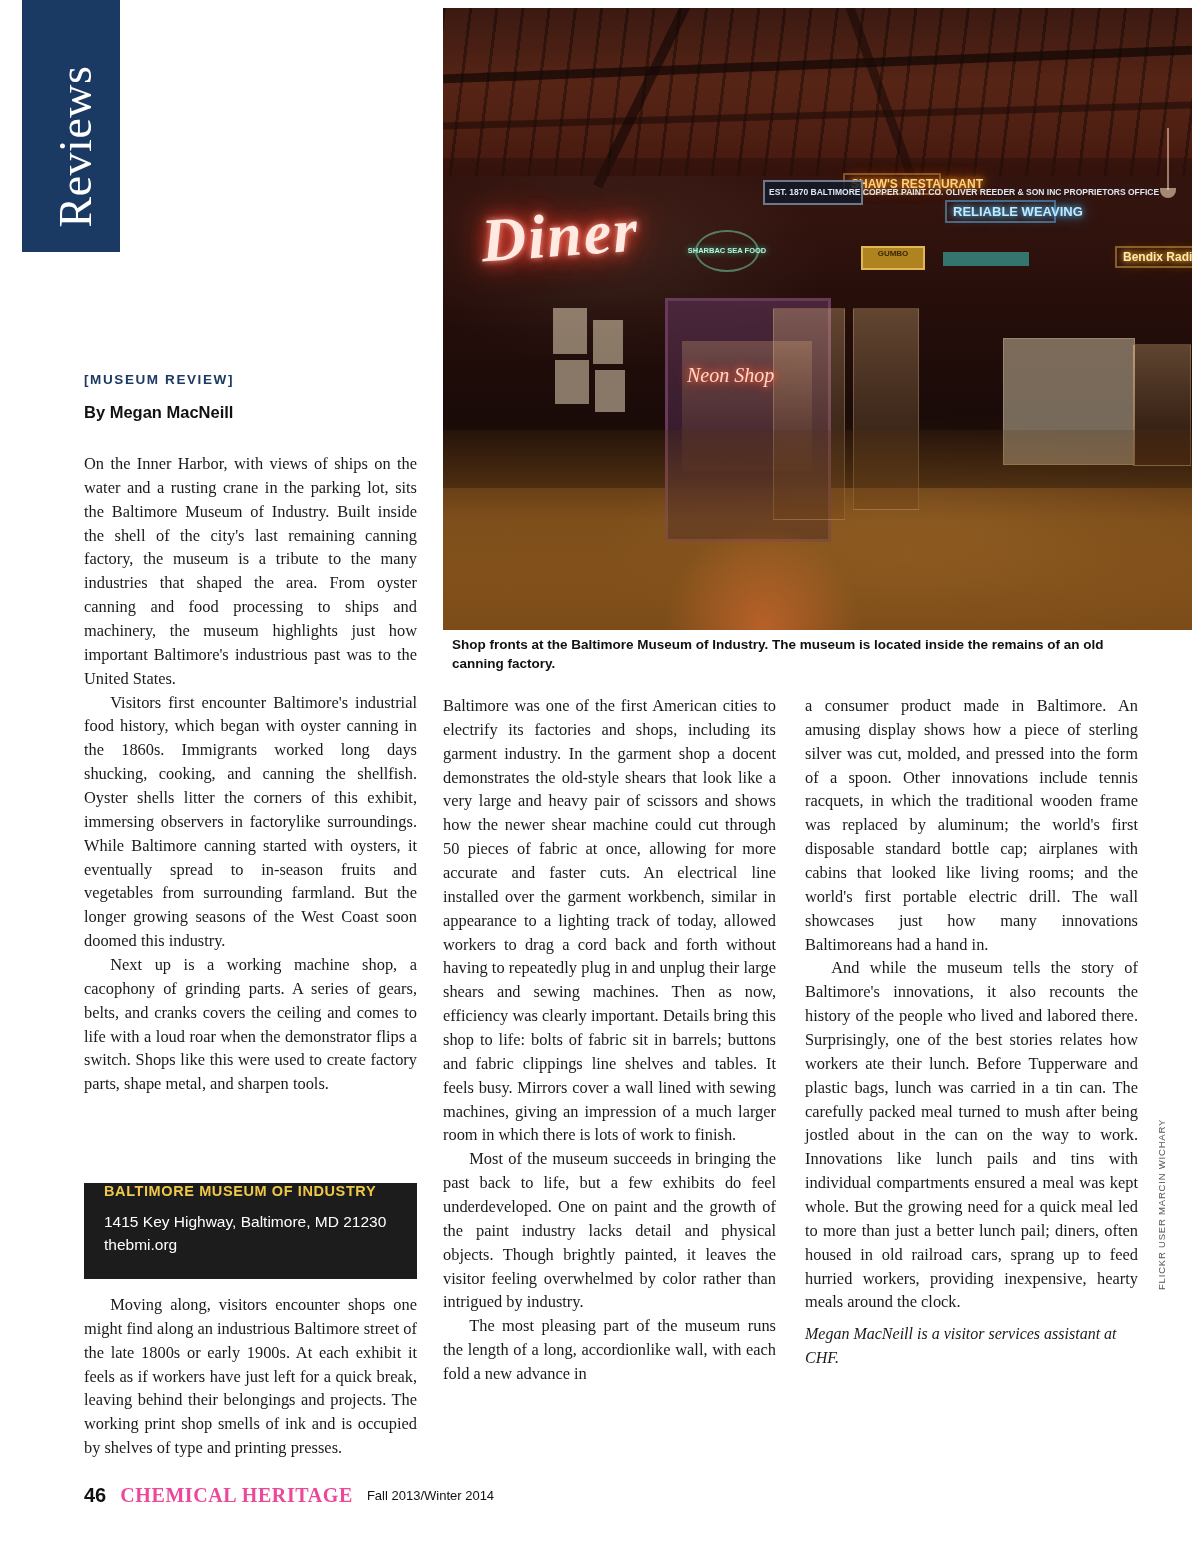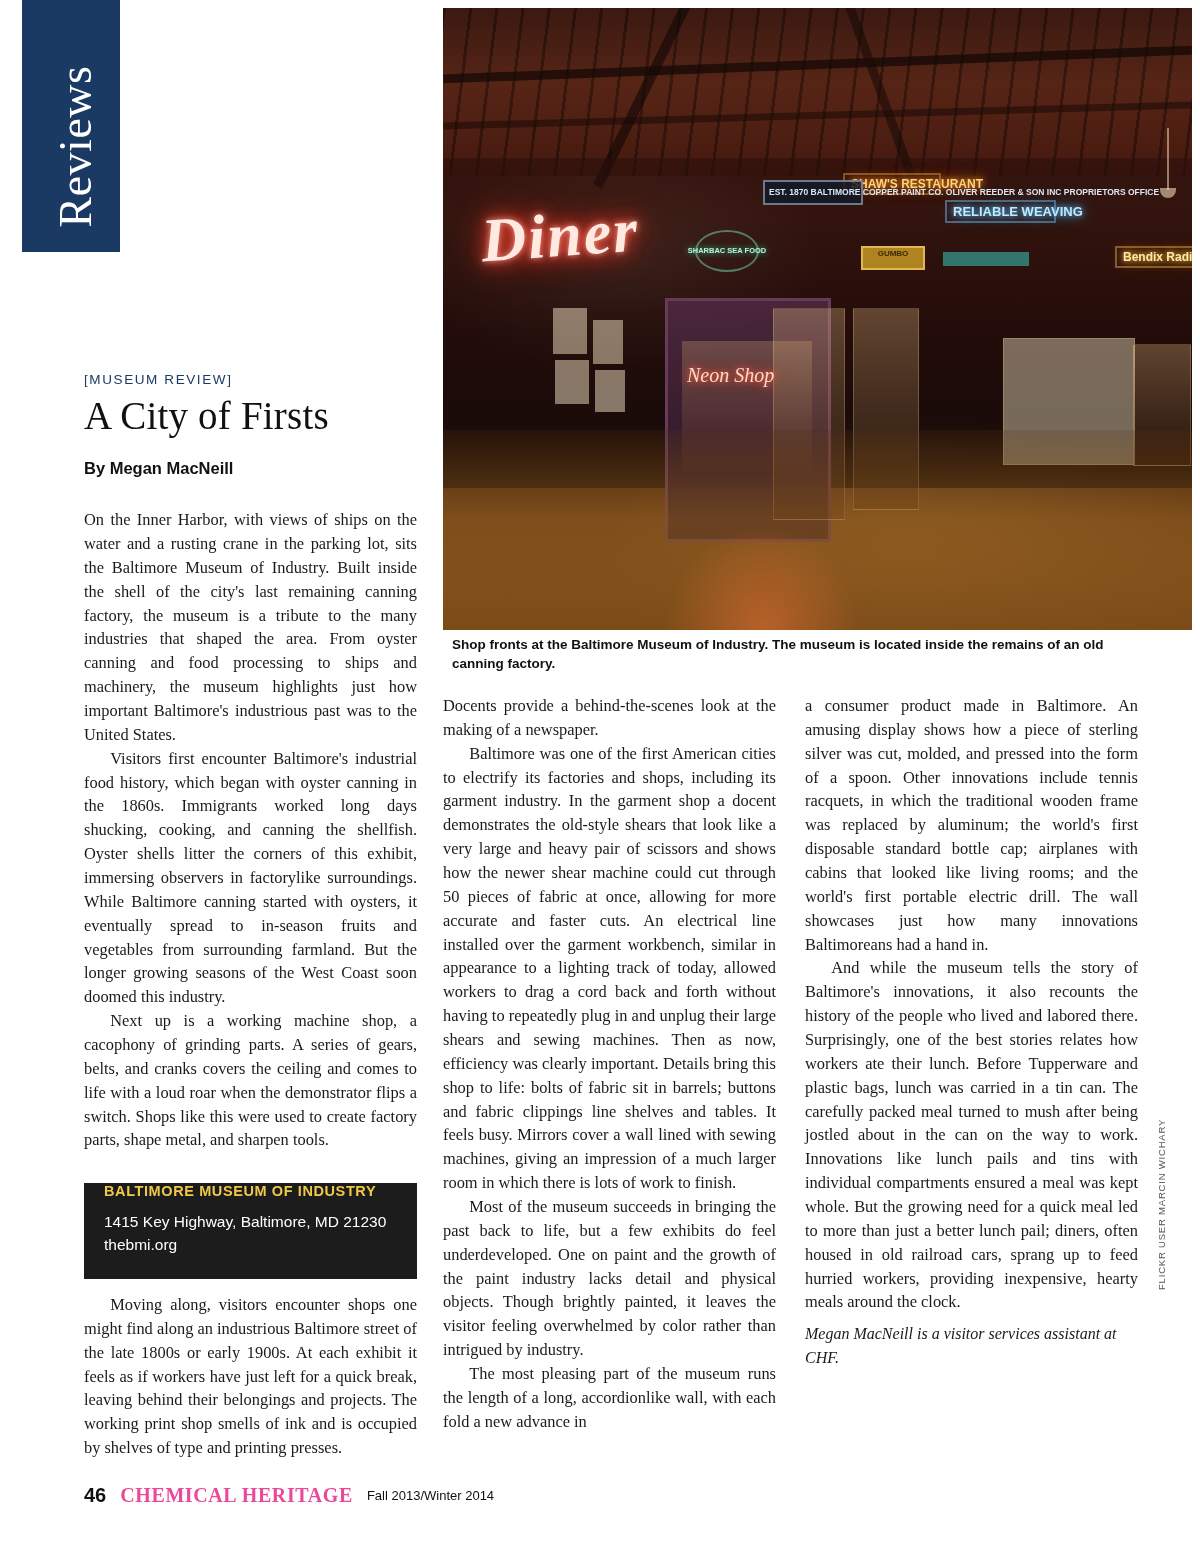--- a/index.html
+++ b/index.html
@@ -44,23 +44,23 @@
   .left-col {
     position: absolute;
     left: 84px;
     top: 372px;
     width: 333px;
   }
   .kicker {
     font-family: "Liberation Sans", sans-serif;
     font-size: 13.5px;
     letter-spacing: 1.6px;
-    font-weight: normal;
+    font-weight: bold;
     color: #1b3a63;
-    margin-bottom: 8px;
+    margin-bottom: 16px;
   }
   .headline {
     font-family: "Liberation Serif", serif;
     font-size: 39px;
     font-weight: normal;
     line-height: 1.08;
     margin: 0 0 22px 0;
     color: #111;
     letter-spacing: 0.2px;
   }
@@ -399,41 +399,39 @@
     <div class="hanging-lamp"></div>
     <div class="floor"></div>
     <div class="floor-glow"></div>
   </div>
 </div>
 
 <div class="caption">Shop fronts at the Baltimore Museum of Industry. The museum is located inside the remains of an old canning factory.</div>
 
 <div class="left-col">
   <div class="kicker">[MUSEUM REVIEW]</div>
-  <h1 class="headline">A City of Firsts</h1>
   <div class="byline">By Megan MacNeill</div>
   <div class="body-text">
     <p>On the Inner Harbor, with views of ships on the water and a rusting crane in the parking lot, sits the Baltimore Museum of Industry. Built inside the shell of the city's last remaining canning factory, the museum is a tribute to the many industries that shaped the area. From oyster canning and food processing to ships and machinery, the museum highlights just how important Baltimore's industrious past was to the United States.</p>
     <p>Visitors first encounter Baltimore's industrial food history, which began with oyster canning in the 1860s. Immigrants worked long days shucking, cooking, and canning the shellfish. Oyster shells litter the corners of this exhibit, immersing observers in factorylike surroundings. While Baltimore canning started with oysters, it eventually spread to in-season fruits and vegetables from surrounding farmland. But the longer growing seasons of the West Coast soon doomed this industry.</p>
     <p>Next up is a working machine shop, a cacophony of grinding parts. A series of gears, belts, and cranks covers the ceiling and comes to life with a loud roar when the demonstrator flips a switch. Shops like this were used to create factory parts, shape metal, and sharpen tools.</p>
   </div>
 </div>
 
 <div class="infobox">
   <div class="infobox-title">BALTIMORE MUSEUM OF INDUSTRY</div>
   <div class="infobox-line">1415 Key Highway, Baltimore, MD 21230</div>
   <div class="infobox-line">thebmi.org</div>
 </div>
 
 <div class="left-col-2 body-text">
   <p style="text-indent:1.6em;">Moving along, visitors encounter shops one might find along an industrious Baltimore street of the late 1800s or early 1900s. At each exhibit it feels as if workers have just left for a quick break, leaving behind their belongings and projects. The working print shop smells of ink and is occupied by shelves of type and printing presses.</p>
 </div>
 
 <div class="mid-col body-text">
-  <p>Docents provide a behind-the-scenes look at the making of a newspaper.</p>
   <p>Baltimore was one of the first American cities to electrify its factories and shops, including its garment industry. In the garment shop a docent demonstrates the old-style shears that look like a very large and heavy pair of scissors and shows how the newer shear machine could cut through 50 pieces of fabric at once, allowing for more accurate and faster cuts. An electrical line installed over the garment workbench, similar in appearance to a lighting track of today, allowed workers to drag a cord back and forth without having to repeatedly plug in and unplug their large shears and sewing machines. Then as now, efficiency was clearly important. Details bring this shop to life: bolts of fabric sit in barrels; buttons and fabric clippings line shelves and tables. It feels busy. Mirrors cover a wall lined with sewing machines, giving an impression of a much larger room in which there is lots of work to finish.</p>
   <p>Most of the museum succeeds in bringing the past back to life, but a few exhibits do feel underdeveloped. One on paint and the growth of the paint industry lacks detail and physical objects. Though brightly painted, it leaves the visitor feeling overwhelmed by color rather than intrigued by industry.</p>
   <p>The most pleasing part of the museum runs the length of a long, accordionlike wall, with each fold a new advance in</p>
 </div>
 
 <div class="right-col">
   <div class="body-text">
     <p>a consumer product made in Baltimore. An amusing display shows how a piece of sterling silver was cut, molded, and pressed into the form of a spoon. Other innovations include tennis racquets, in which the traditional wooden frame was replaced by aluminum; the world's first disposable standard bottle cap; airplanes with cabins that looked like living rooms; and the world's first portable electric drill. The wall showcases just how many innovations Baltimoreans had a hand in.</p>
     <p>And while the museum tells the story of Baltimore's innovations, it also recounts the history of the people who lived and labored there. Surprisingly, one of the best stories relates how workers ate their lunch. Before Tupperware and plastic bags, lunch was carried in a tin can. The carefully packed meal turned to mush after being jostled about in the can on the way to work. Innovations like lunch pails and tins with individual compartments ensured a meal was kept whole. But the growing need for a quick meal led to more than just a better lunch pail; diners, often housed in old railroad cars, sprang up to feed hurried workers, providing inexpensive, hearty meals around the clock.</p>
   </div>

